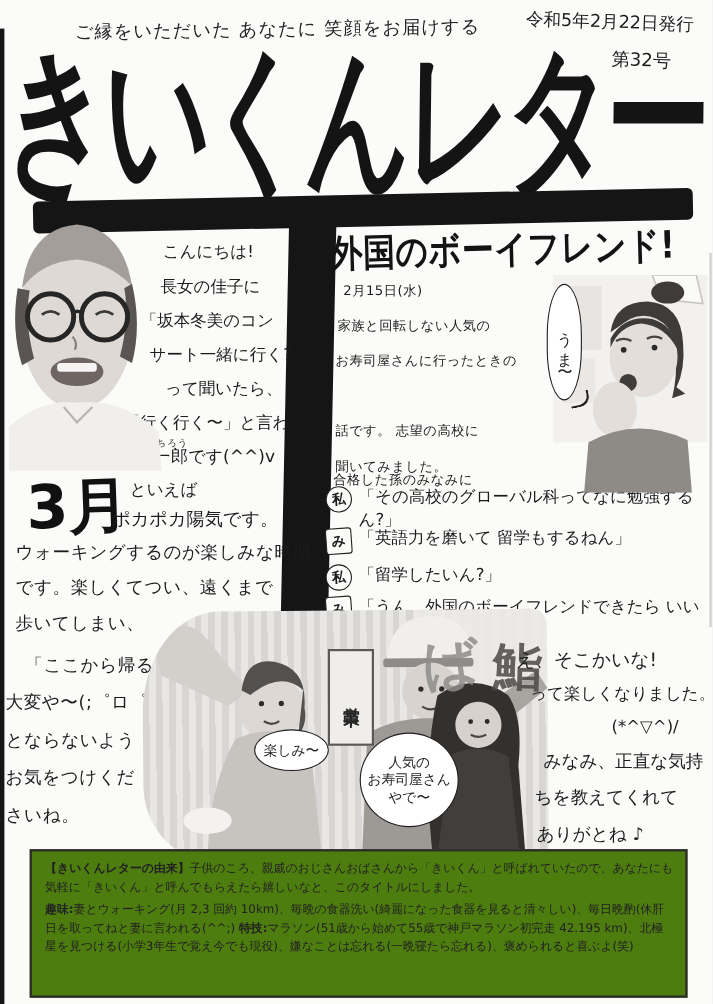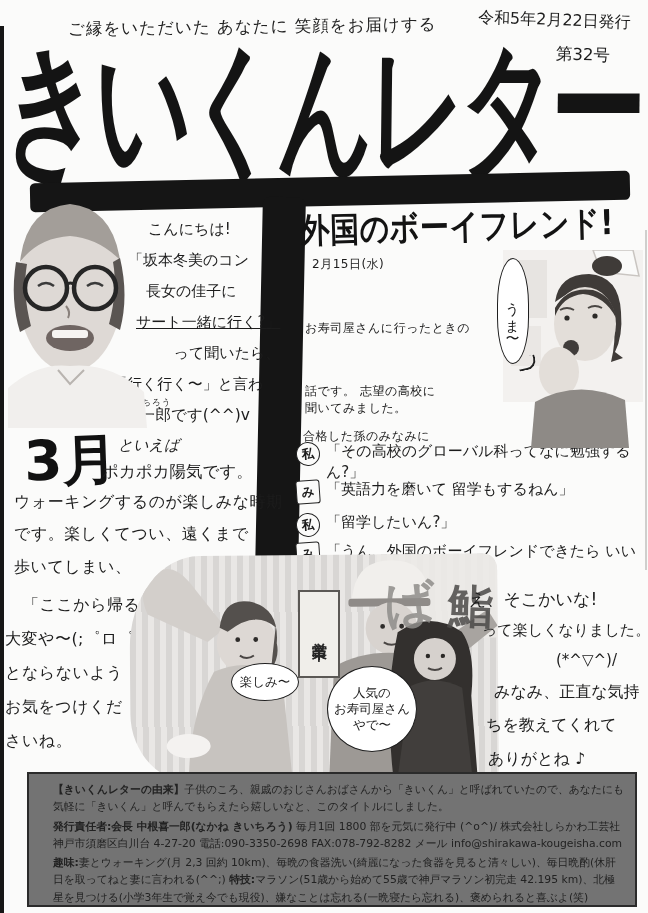--- a/index.html
+++ b/index.html
@@ -61,21 +61,21 @@
     left:298px;top:590px;width:38px;height:84px;background:#f0eeea;border:2px solid #5b5855;
     font-size:15px;font-weight:700;color:#262626;writing-mode:vertical-rl;text-orientation:upright;
     display:flex;align-items:center;justify-content:center;letter-spacing:2px;z-index:4;
   }
   .bg-char{z-index:5;font-weight:900;opacity:0.85;}
   .bg-char1{left:384px;top:570px;font-size:50px;color:#8f8d8a;transform:rotate(-5deg);}
   .bg-char2{left:448px;top:576px;font-size:46px;color:#4c4a48;transform:rotate(2deg);}
   
   .footer-box{
     position:absolute;left:27px;top:772px;width:572px;height:118px;z-index:7;
-    border:2px solid #2b2b2b;background:#737373;padding:7px 10px 6px 24px;
+    border:2px solid #2b2b2b;background:#4d7c0f;padding:7px 10px 6px 12px;
     font-size:10.8px;line-height:1.6;color:#222;white-space:normal;
   }
   .footer-box p{margin:0 0 2px 0;}
   .footer-box b{font-weight:700;}
   
   .man-photo{left:8px;top:190px;width:170px;height:238px;z-index:1;}
   .girl-photo{left:497px;top:250px;width:150px;height:198px;z-index:1;}
 </style>
 </head>
 <body>
@@ -106,50 +106,51 @@
       <path d="M58,116 Q63,122 60,128" stroke="#8a817c" stroke-width="2" fill="none"></path>
       <ellipse cx="62" cy="148" rx="24" ry="13" fill="#6f6562"></ellipse>
       <rect x="44" y="140" width="36" height="8" rx="3" fill="#f6f4f2"></rect>
       <path d="M0,238 L0,198 Q30,172 62,176 Q102,172 136,202 L139,238 Z" fill="#f1efed"></path>
       <path d="M50,180 L62,194 L76,180" stroke="#b9b4b0" stroke-width="2" fill="none"></path>
     </svg>
   </div>
 
   <div class="abs greeting">
     <div style="margin-left:38px;">こんにちは!</div>
+    <div style="margin-left:36px;">長女の佳子に</div>
     <div style="margin-left:18px;">「坂本冬美のコン</div>
-    <div style="margin-left:36px;">長女の佳子に</div>
-    <div style="margin-left:26px;text-decoration:underline;">サート一緒に行く?」</div>
-    <div style="margin-left:40px;text-align:right;">って聞いたら、</div>
+    <div style="margin-left:26px;">サート一緒に行く?」</div>
+    <div style="margin-left:40px;">って聞いたら、</div>
     <div style="margin-left:2px;">「行く行く〜」と言わ</div>
   </div>
 
   <div class="abs intro-line">
     <span>れて嬉しい </span><ruby><span>中根</span><rt>なかね</rt></ruby><ruby><span>喜一郎</span><rt>きいちろう</rt></ruby><span>です(^^)v</span>
   </div>
 
   <div class="abs march-big">3月</div>
-  <div class="abs" style="left:118px;top:436px;font-size:15px;font-style:italic;">といえば</div>
+  <div class="abs" style="left:118px;top:436px;font-size:15px;">といえば</div>
   <div class="abs" style="left:102px;top:461px;font-size:16.5px;">ポカポカ陽気です。</div>
   <div class="abs hand16" style="left:14px;top:492px;">ウォーキングするのが楽しみな時期</div>
   <div class="abs hand16" style="left:14px;top:524px;">です。楽しくてつい、遠くまで</div>
   <div class="abs hand16" style="left:14px;top:557px;">歩いてしまい、</div>
   <div class="abs hand16" style="left:5px;top:595px;padding-left:18px;">「ここから帰るの</div>
   <div class="abs hand16" style="left:5px;top:629px;">大変や〜(;゜ロ゜)」</div>
   <div class="abs hand16" style="left:5px;top:663px;">とならないよう</div>
   <div class="abs hand16" style="left:5px;top:697px;">お気をつけくだ</div>
   <div class="abs hand16" style="left:5px;top:731px;">さいね。</div>
 
   <div class="abs headline">外国のボーイフレンド!</div>
 
   <div class="abs story" style="left:312px;top:256px;">2月15日(水)</div>
+  <div class="abs story" style="left:307px;top:288px;">家族と回転しない人気の</div>
   <div class="abs story" style="left:305px;top:320px;">お寿司屋さんに行ったときの</div>
   <div class="abs story" style="left:305px;top:368px;margin-top:15px;">話です。 志望の高校に</div>
   <div class="abs story" style="left:303px;top:384px;margin-top:44px;">合格した孫のみなみに</div>
-  <div class="abs story" style="left:305px;top:400px;">聞いてみました。</div>
+  <div class="abs story" style="left:305px;top:416px;">聞いてみました。</div>
 
   <div class="abs girl-photo">
     <svg width="150" height="198" viewBox="0 0 150 198">
       <rect x="6" y="0" width="140" height="152" fill="#f3f1ef"></rect>
       <rect x="12" y="10" width="38" height="58" fill="#e7e4e1"></rect>
       <rect x="14" y="76" width="30" height="40" fill="#eae7e4"></rect>
       <polygon points="96,0 136,0 142,26 104,22" fill="#fafaf9" stroke="#c9c5c1" stroke-width="1.5"></polygon>
       <ellipse cx="110" cy="16" rx="15" ry="10" fill="#3f3b38"></ellipse>
       <path d="M58,52 Q62,24 92,24 Q122,26 124,62 Q126,86 118,102 L126,108 L114,112 Q124,70 106,46 Q84,32 64,48 Z" fill="#3f3b38"></path>
       <ellipse cx="88" cy="74" rx="31" ry="37" fill="#e3ded9"></ellipse>
@@ -227,17 +228,16 @@
 
   <div class="bubble bubble-man">
     <span>人気の</span>
     <span>お寿司屋さん</span>
     <span>やで〜</span>
   </div>
   <div class="bubble bubble-girl">楽しみ〜</div>
 
   <div class="footer-box">
     <p><b>【きいくんレターの由来】</b><span>子供のころ、親戚のおじさんおばさんから「きいくん」と呼ばれていたので、あなたにも気軽に「きいくん」と呼んでもらえたら嬉しいなと、このタイトルにしました。</span></p>
-    <p><b>発行責任者:会長 中根喜一郎(なかね きいちろう)</b><span> 毎月1回 1800 部を元気に発行中 (^o^)/ 株式会社しらかわ工芸社 神戸市須磨区白川台 4-27-20 電話:090-3350-2698 FAX:078-792-8282  メール info@shirakawa-kougeisha.com</span></p>
     <p><b>趣味:</b><span>妻とウォーキング(月 2,3 回約 10km)、毎晩の食器洗い(綺麗になった食器を見ると清々しい)、毎日晩酌(休肝日を取ってねと妻に言われる(^^;) </span><b>特技:</b><span>マラソン(51歳から始めて55歳で神戸マラソン初完走 42.195 km)、北極星を見つける(小学3年生で覚え今でも現役)、嫌なことは忘れる(一晩寝たら忘れる)、褒められると喜ぶよ(笑)</span></p>
   </div>
 
 </div>
 
 </body></html>

